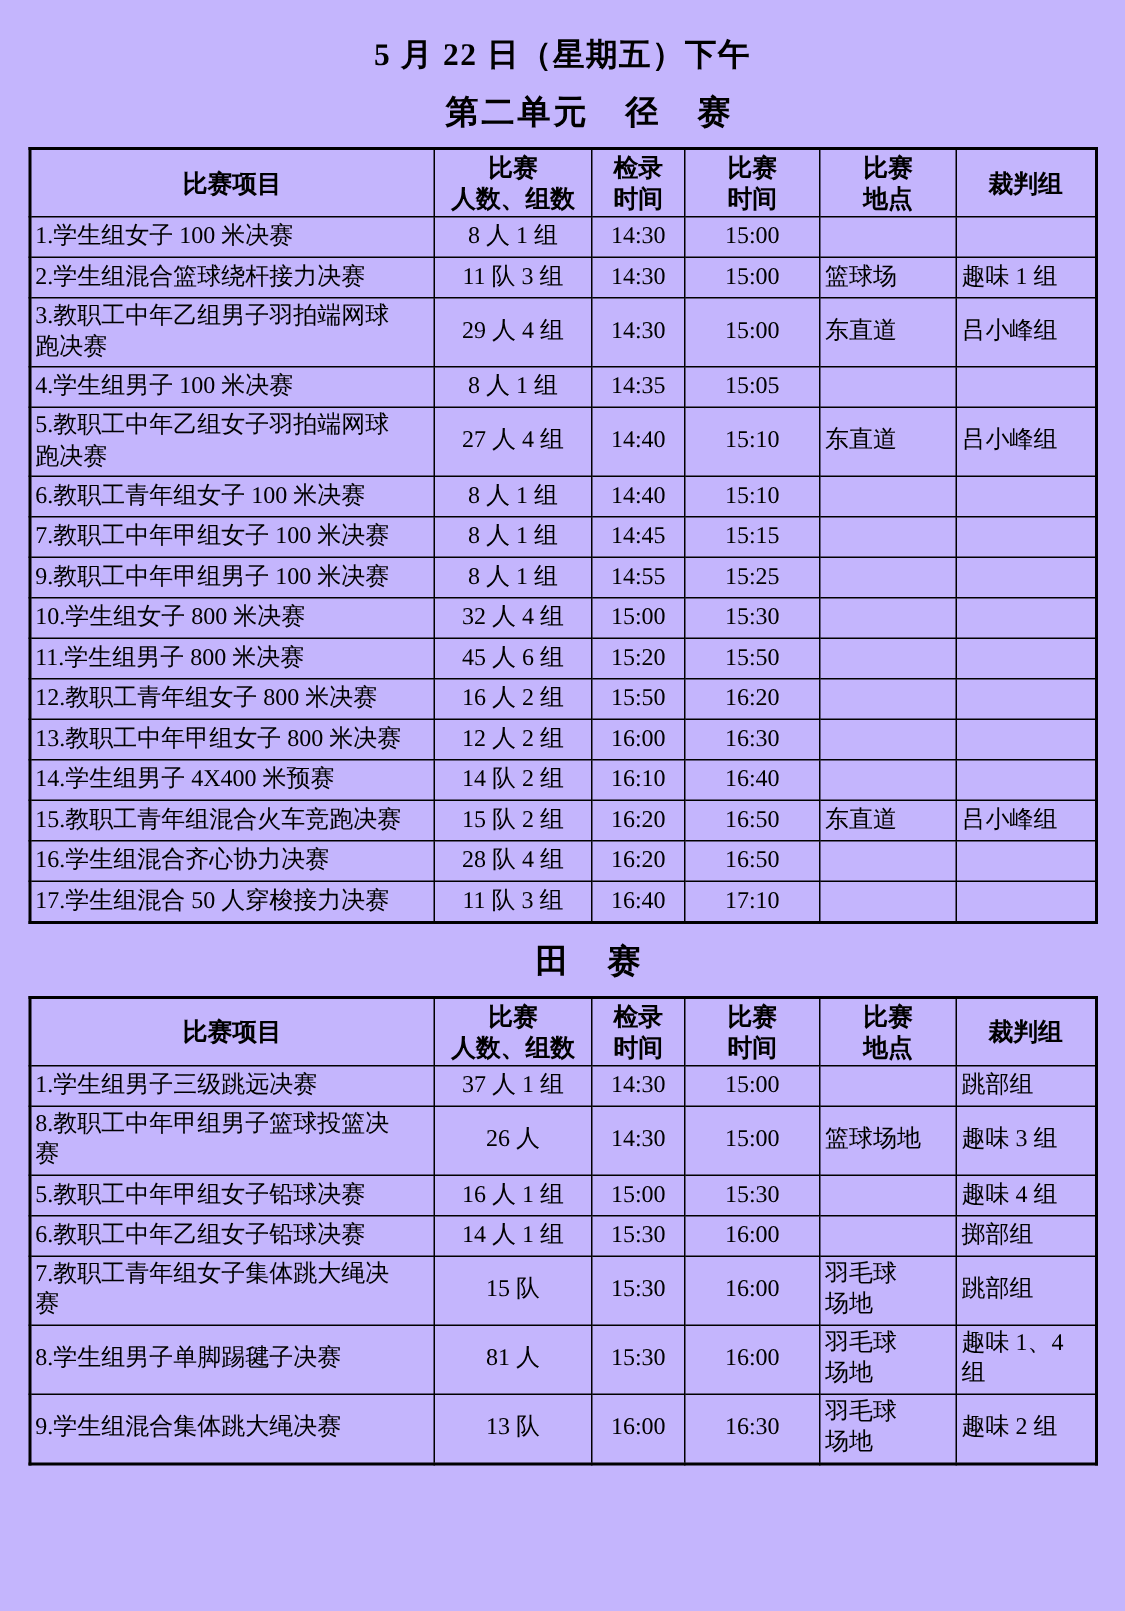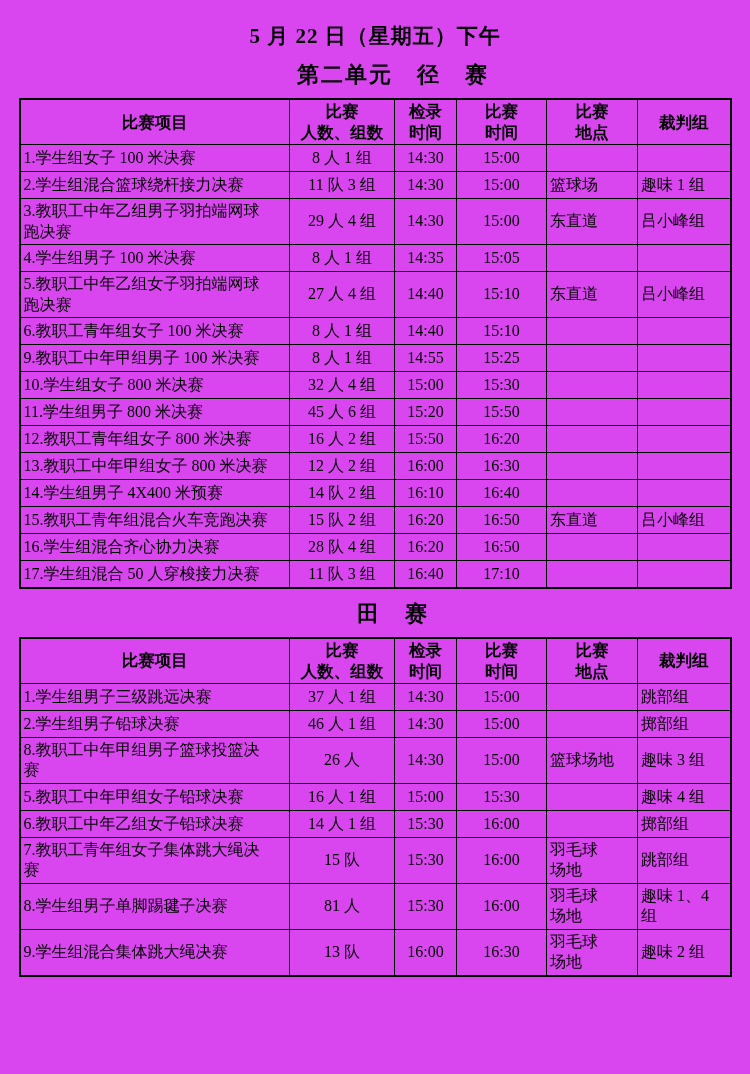--- a/index.html
+++ b/index.html
@@ -5,21 +5,21 @@
   html, body {
     margin: 0;
     padding: 0;
     background: #e8e8e8;
   }
   .page {
     position: relative;
     width: 750px;
     height: 1074px;
     margin: 0 auto;
-    background: #d946ef;
+    background: #c4b5fd;
     color: #000;
     font-family: "Liberation Serif", "DejaVu Serif", serif;
     overflow: hidden;
     box-sizing: border-box;
     padding-top: 22px;
   }
   .doc-title {
     text-align: center;
     font-size: 21px;
     font-weight: bold;
@@ -152,20 +152,28 @@
   </tr>
         <tr>
     <td class="cell-event">6.教职工青年组女子 100 米决赛</td>
     <td class="cell-center">8 人 1 组</td>
     <td class="cell-center">14:40</td>
     <td class="cell-center">15:10</td>
     <td class="cell-wrap"></td>
     <td class="cell-wrap"></td>
   </tr>
         <tr>
+    <td class="cell-event">7.教职工中年甲组女子 100 米决赛</td>
+    <td class="cell-center">8 人 1 组</td>
+    <td class="cell-center">14:45</td>
+    <td class="cell-center">15:15</td>
+    <td class="cell-wrap"></td>
+    <td class="cell-wrap"></td>
+  </tr>
+        <tr>
     <td class="cell-event">9.教职工中年甲组男子 100 米决赛</td>
     <td class="cell-center">8 人 1 组</td>
     <td class="cell-center">14:55</td>
     <td class="cell-center">15:25</td>
     <td class="cell-wrap"></td>
     <td class="cell-wrap"></td>
   </tr>
         <tr>
     <td class="cell-event">10.学生组女子 800 米决赛</td>
     <td class="cell-center">32 人 4 组</td>
@@ -263,28 +271,20 @@
     <tbody id="field-body">
         <tr>
     <td class="cell-event">1.学生组男子三级跳远决赛</td>
     <td class="cell-center">37 人 1 组</td>
     <td class="cell-center">14:30</td>
     <td class="cell-center">15:00</td>
     <td class="cell-wrap"></td>
     <td class="cell-wrap">跳部组</td>
   </tr>
         <tr>
-    <td class="cell-event">2.学生组男子铅球决赛</td>
-    <td class="cell-center">46 人 1 组</td>
-    <td class="cell-center">14:30</td>
-    <td class="cell-center">15:00</td>
-    <td class="cell-wrap"></td>
-    <td class="cell-wrap">掷部组</td>
-  </tr>
-        <tr>
     <td class="cell-event">8.教职工中年甲组男子篮球投篮决
 赛</td>
     <td class="cell-center">26 人</td>
     <td class="cell-center">14:30</td>
     <td class="cell-center">15:00</td>
     <td class="cell-wrap">篮球场地</td>
     <td class="cell-wrap">趣味 3 组</td>
   </tr>
         <tr>
     <td class="cell-event">5.教职工中年甲组女子铅球决赛</td>

